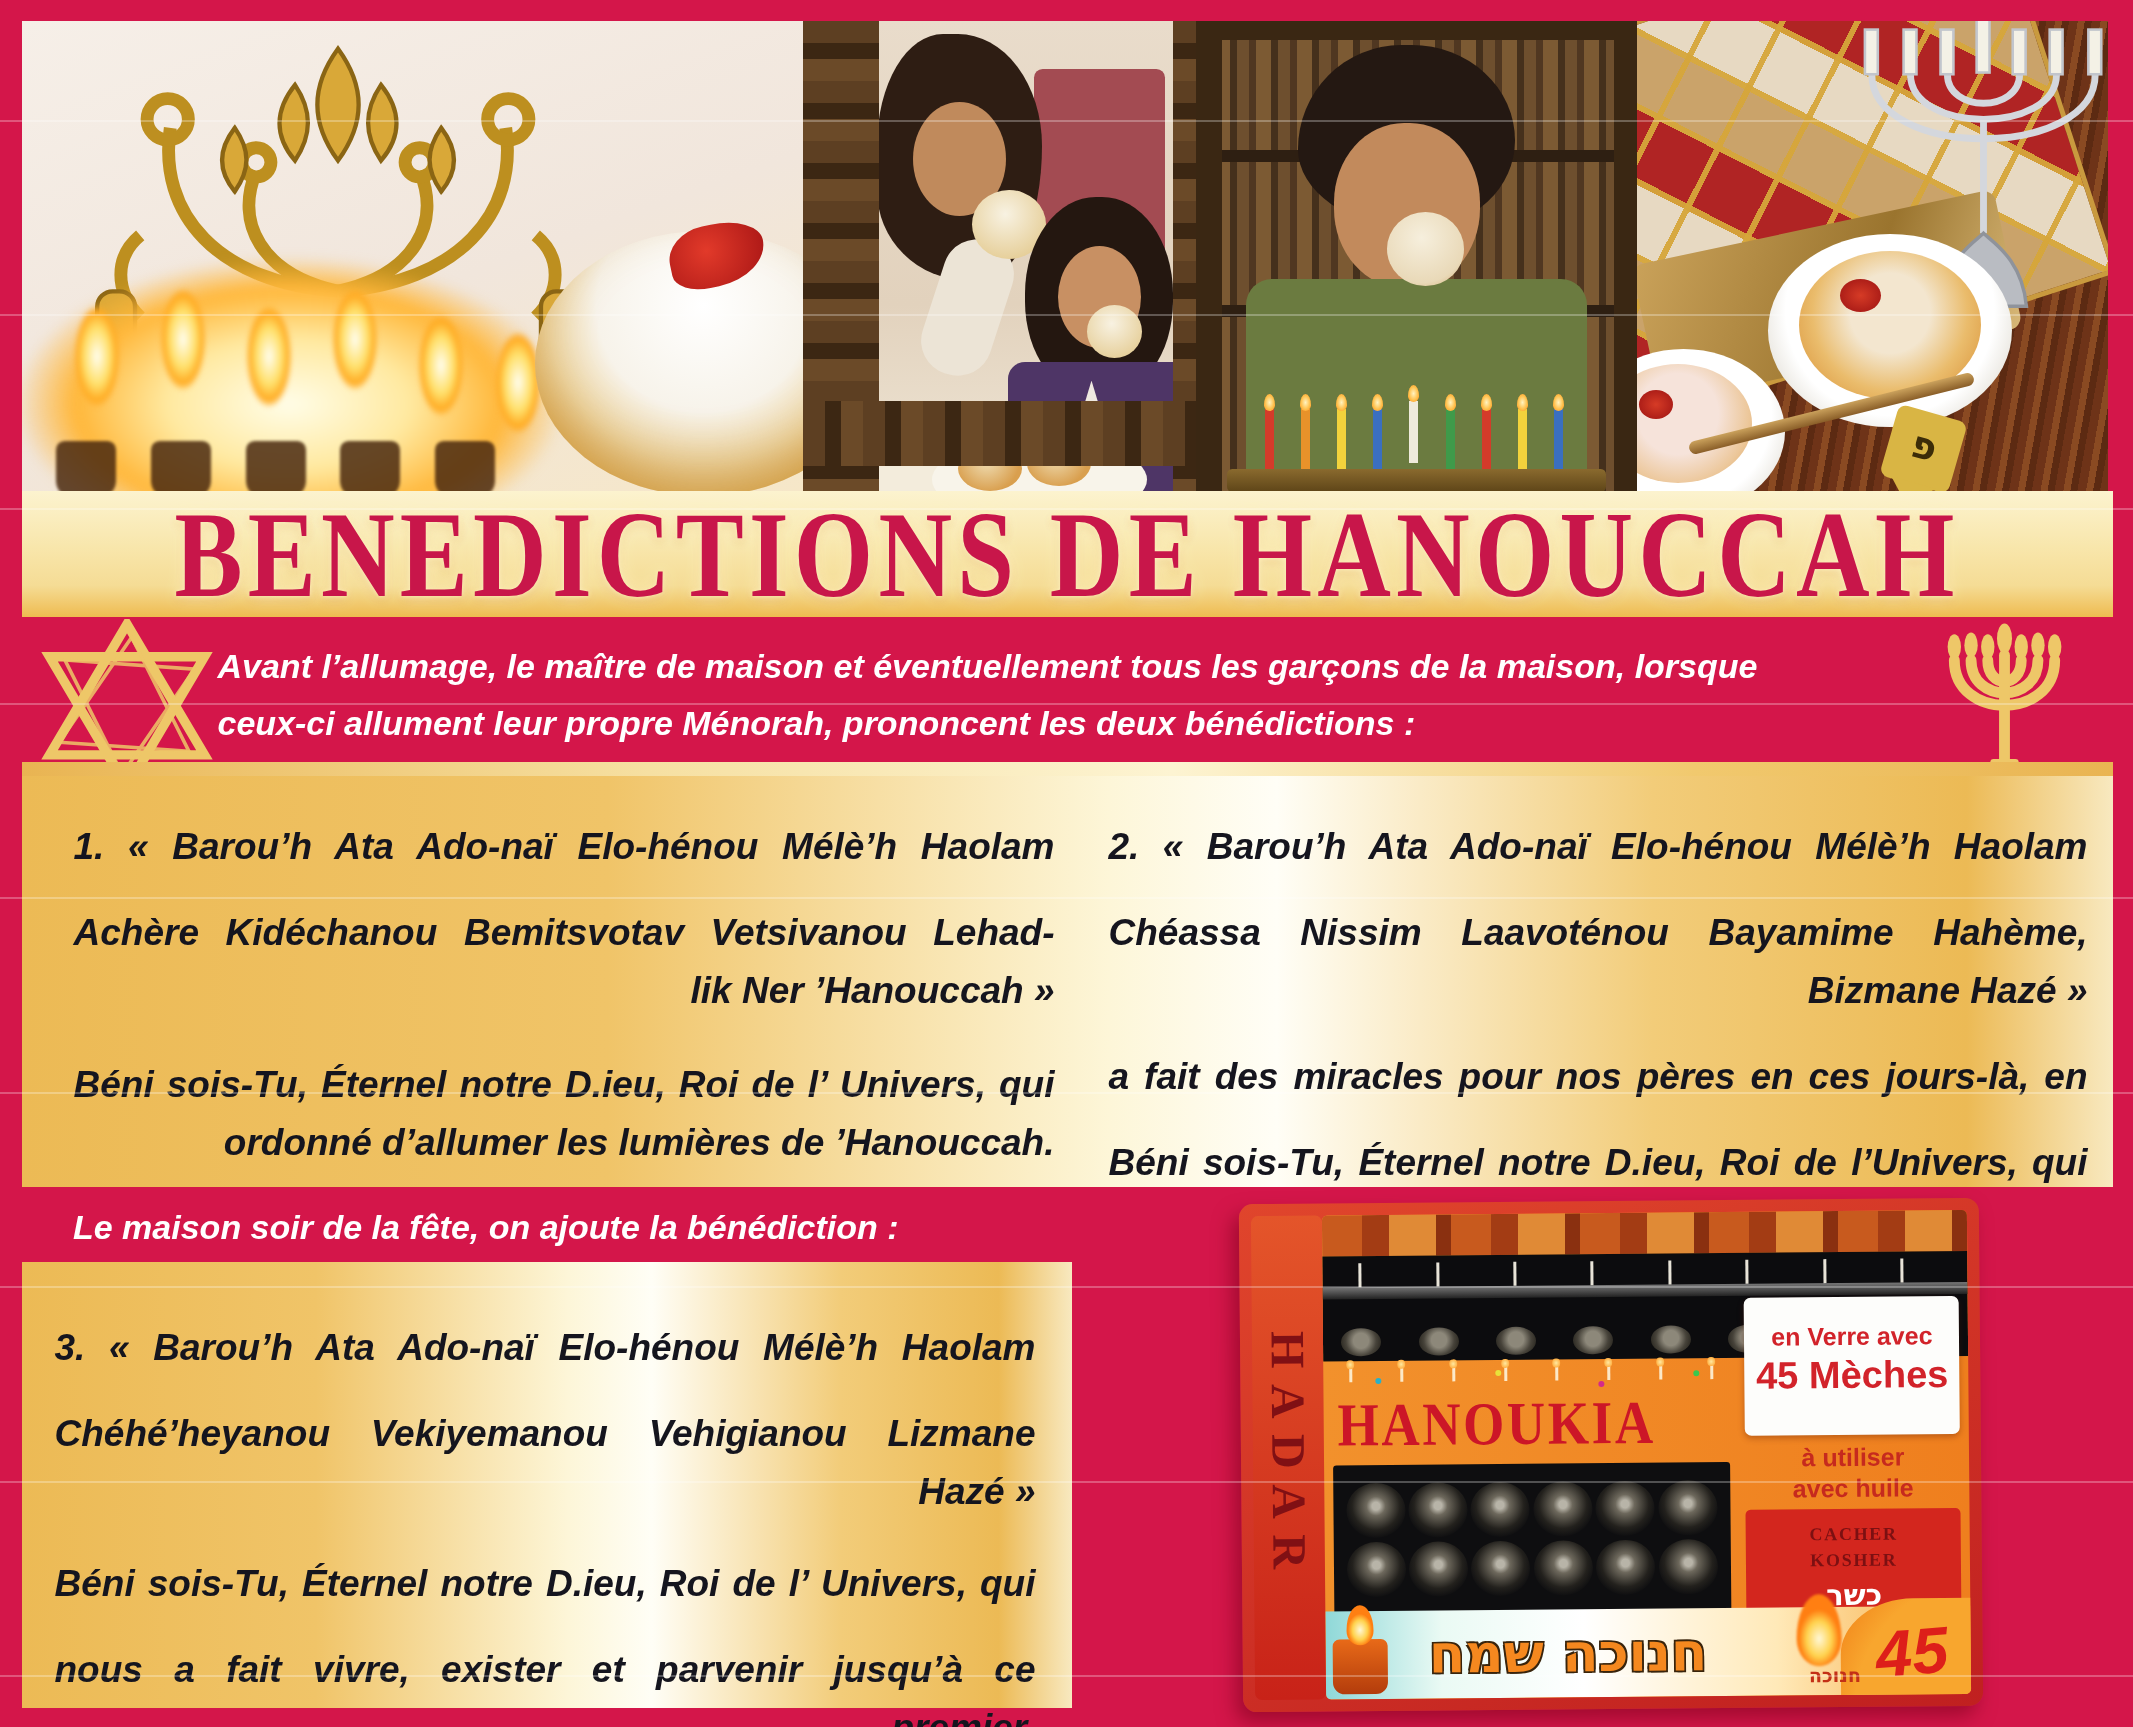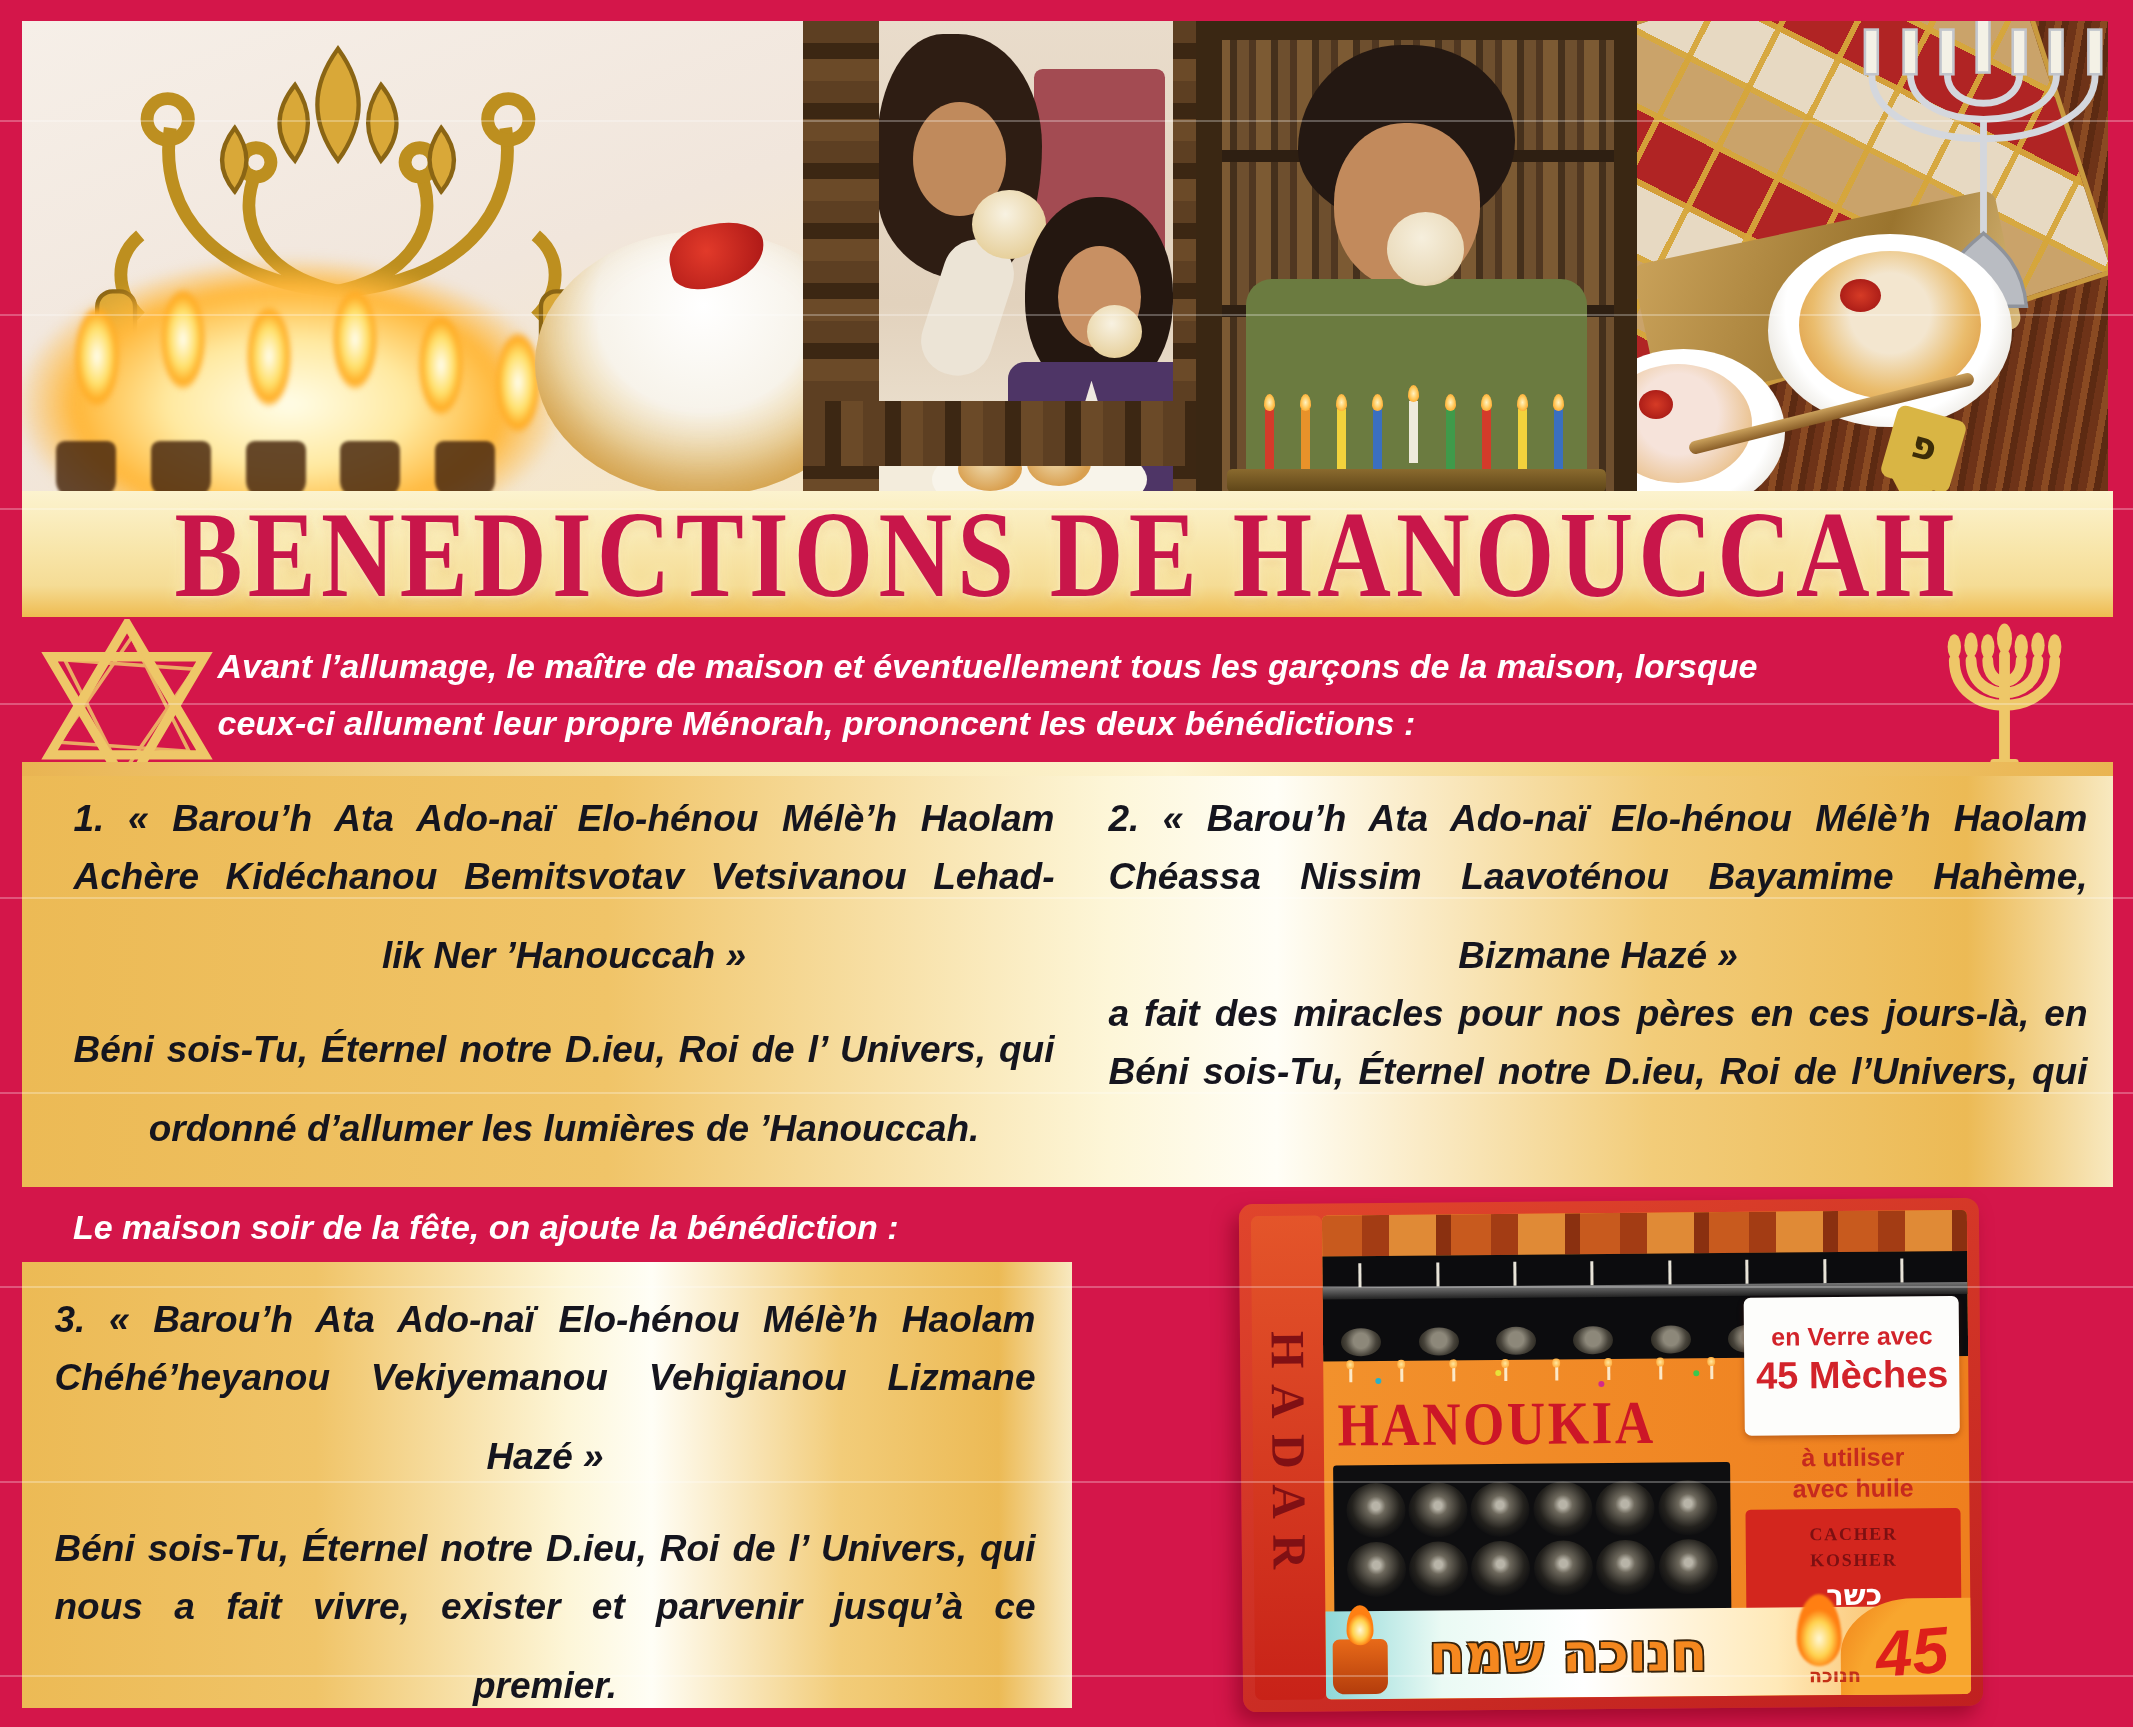--- a/index.html
+++ b/index.html
@@ -120,22 +120,22 @@
   .star{position:absolute;left:19px;top:1.7px;}
   .hanukiah-ic{position:absolute;right:36px;top:-12px;}
   .goldline{position:absolute;left:21.5px;width:2091px;height:13.8px;
             background:linear-gradient(90deg,#e9b452,#f6e0a2 30%,#fdf4d2 55%,#f1c96e 80%,#e9b452);}
 
   
   .goldbox{position:absolute;background:linear-gradient(90deg,#ecba55 0%,#f0c468 28%,#fdf6d8 52%,#fffef6 60%,#f2cc79 78%,#ecba55 93%,#f8e9c0 100%);}
   .box12{left:21.5px;top:776px;width:2091px;height:411px;}
   .box3{left:21.5px;top:1262px;width:1050px;height:446px;}
   .bl{position:absolute;font:italic 700 37px/58px "Liberation Sans",sans-serif;color:#15151e;}
-  .j{text-align:justify;text-align-last:justify;}
-  .l{text-align:center;margin-top:21px;}
+  .j{text-align:justify;text-align-last:justify;margin-top:28px;}
+  .l{text-align:right;}
   .gap1{margin-top:36px;}
   .gap3{margin-top:34px;}
 
   .note{position:absolute;left:73px;top:1203px;width:1032px;
         font:italic 700 34px/48px "Liberation Sans",sans-serif;color:#ffffff;}
 
   
   .product{position:absolute;left:1241px;top:1201px;width:740px;height:508px;transform:rotate(-.5deg);
            background:linear-gradient(160deg,#e0452c,#c02020);border-radius:13.8px;
            box-shadow:-6.9px 10.3px 19px rgba(120,0,25,.55);}

